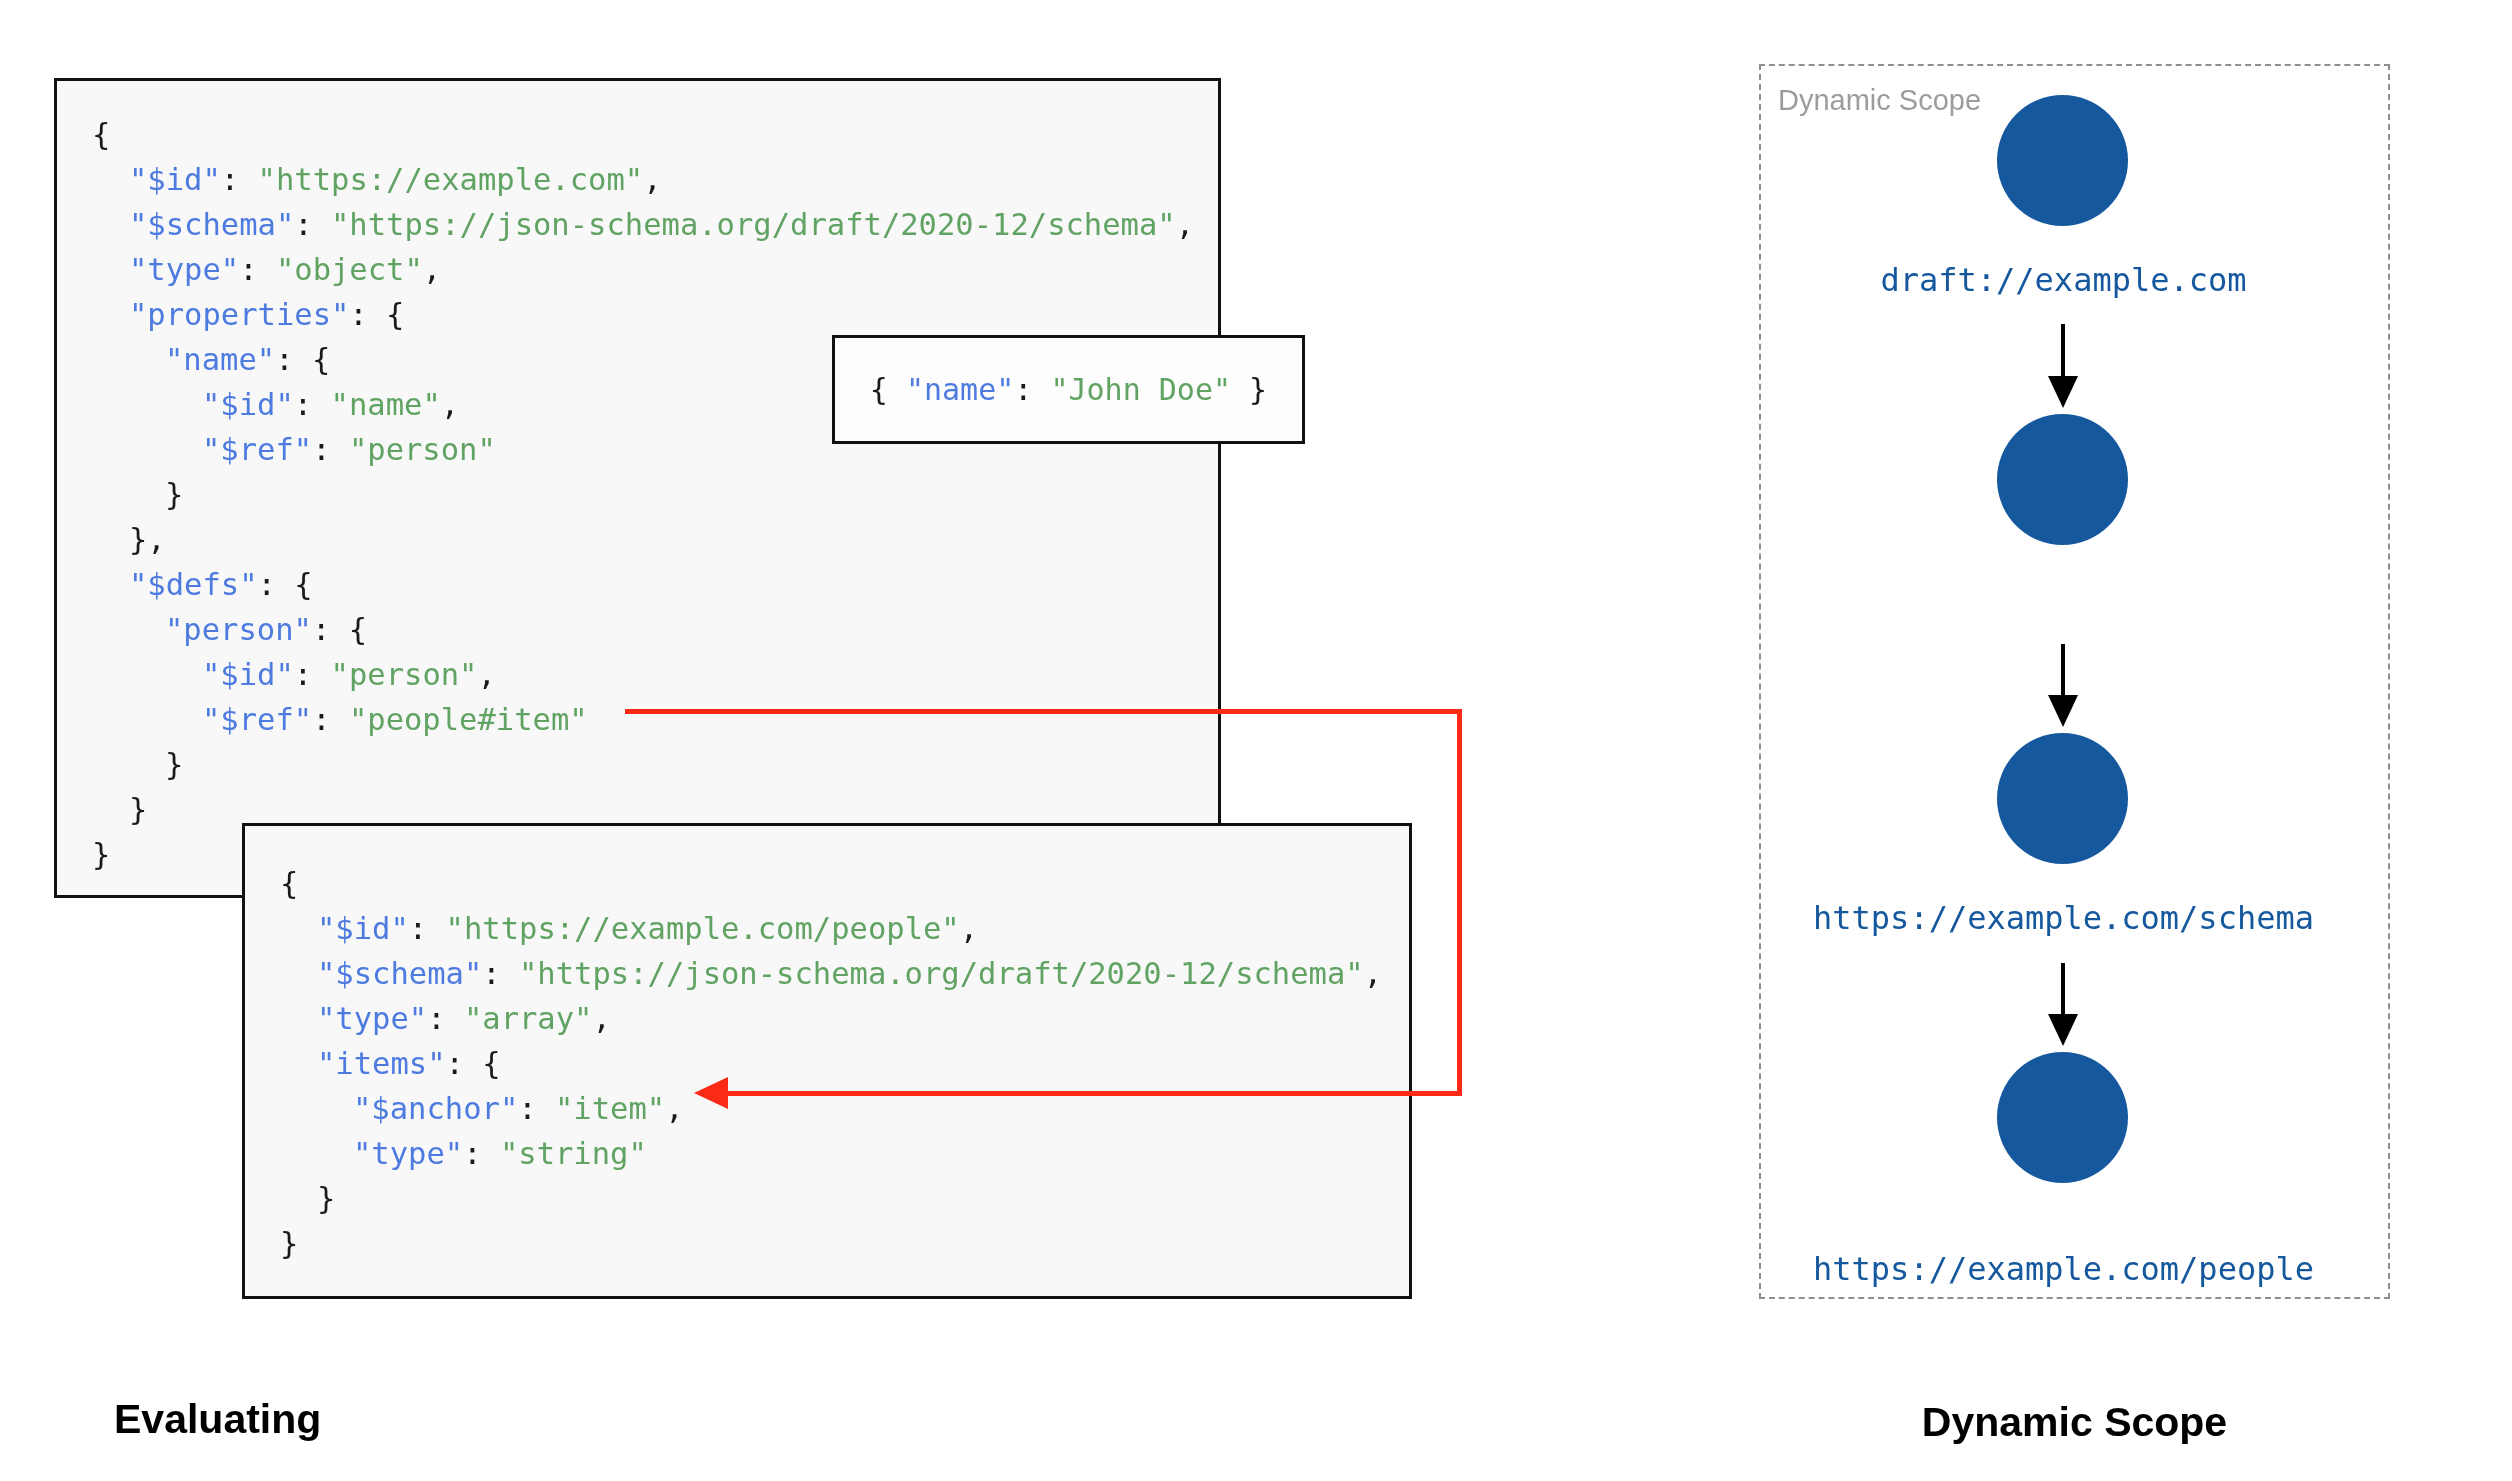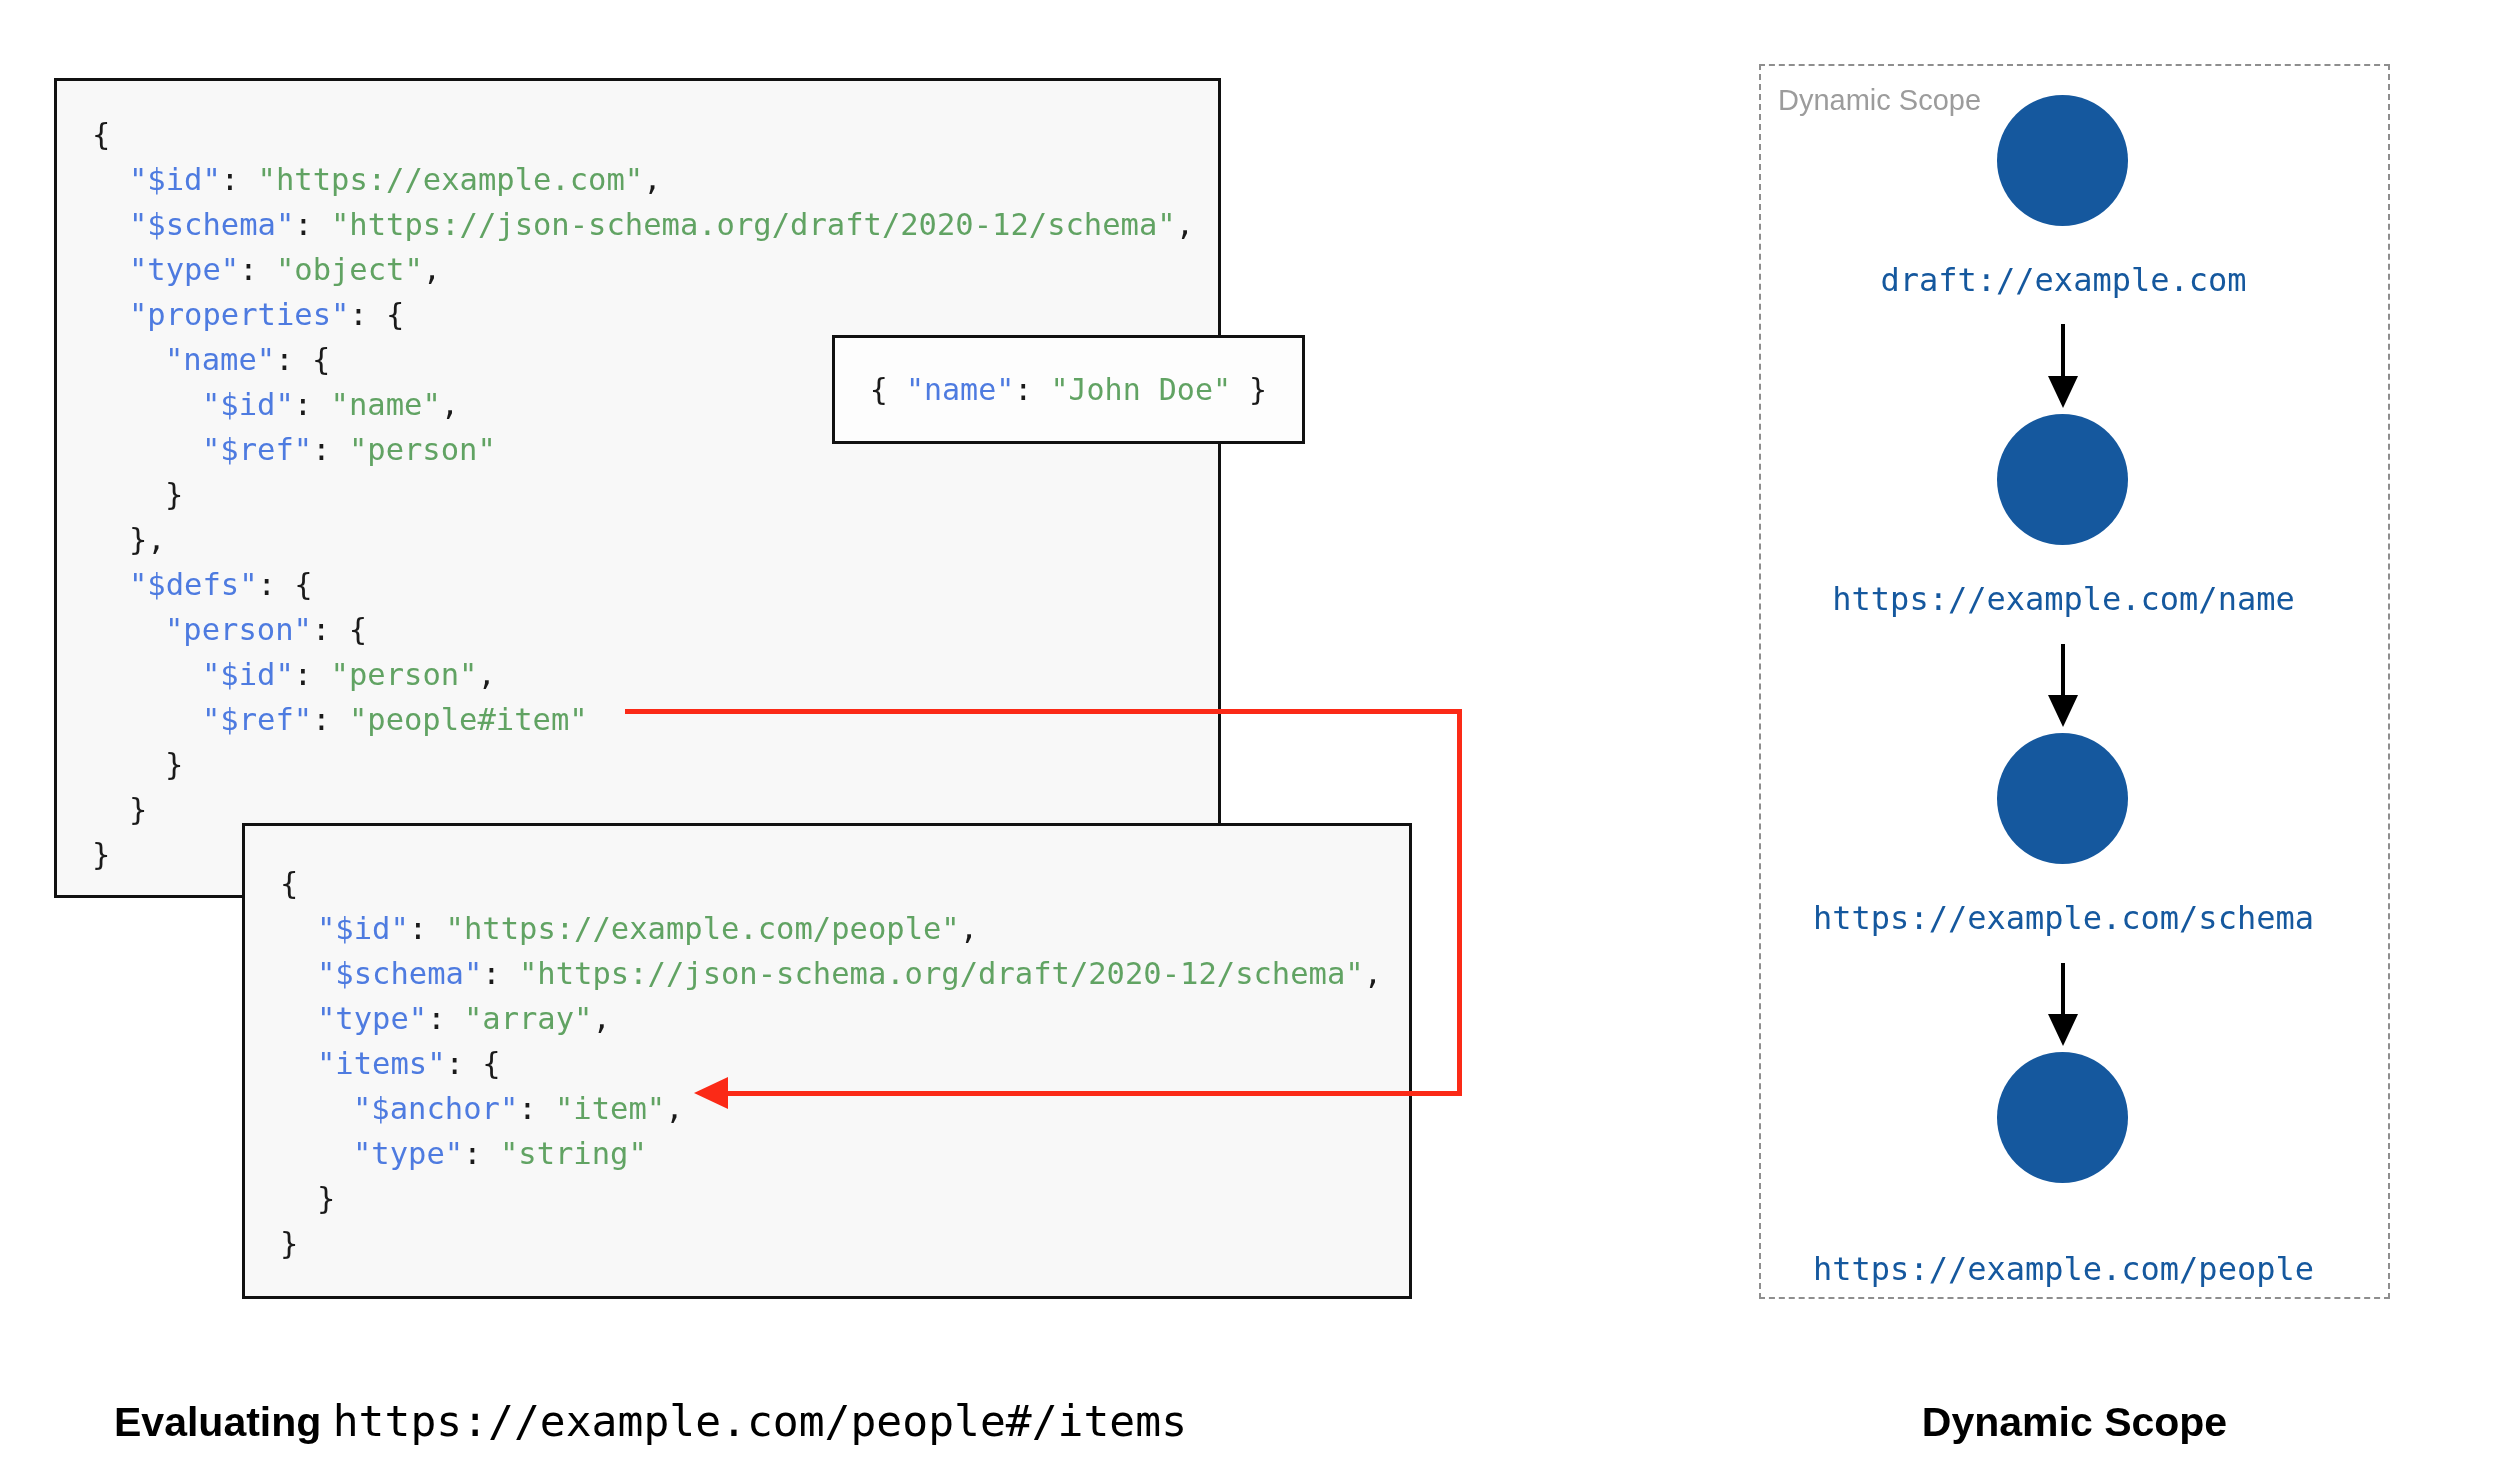--- a/index.html
+++ b/index.html
@@ -71,34 +71,32 @@
   <div class="scope-box"></div>
   <div class="scope-watermark">Dynamic Scope</div>
 
   <div class="scope-node" style="top:95px;"></div>
   <div class="scope-label" style="top:259px;">draft://example.com</div>
 
   <div class="dn-stem" style="top:324px;"></div>
   <div class="dn-head" style="top:376px;"></div>
 
   <div class="scope-node" style="top:414px;"></div>
-  <div class="scope-label" style="top:578px;">https://example.com/name</div>
 
   <div class="dn-stem" style="top:644px;"></div>
   <div class="dn-head" style="top:695px;"></div>
 
   <div class="scope-node" style="top:733px;"></div>
   <div class="scope-label" style="top:897px;">https://example.com/schema</div>
 
   <div class="dn-stem" style="top:963px;"></div>
   <div class="dn-head" style="top:1014px;"></div>
 
   <div class="scope-node" style="top:1052px;"></div>
   <div class="scope-label" style="top:1217px;margin-top:31px;">https://example.com/people</div>
 
   <div class="caption-left">
     <span class="bold">Evaluating </span>
-    <span class="mono">https://example.com/people#/items</span>
   </div>
   <div class="caption-right">Dynamic Scope</div>
 
 </div>
 
 
 </body></html>

